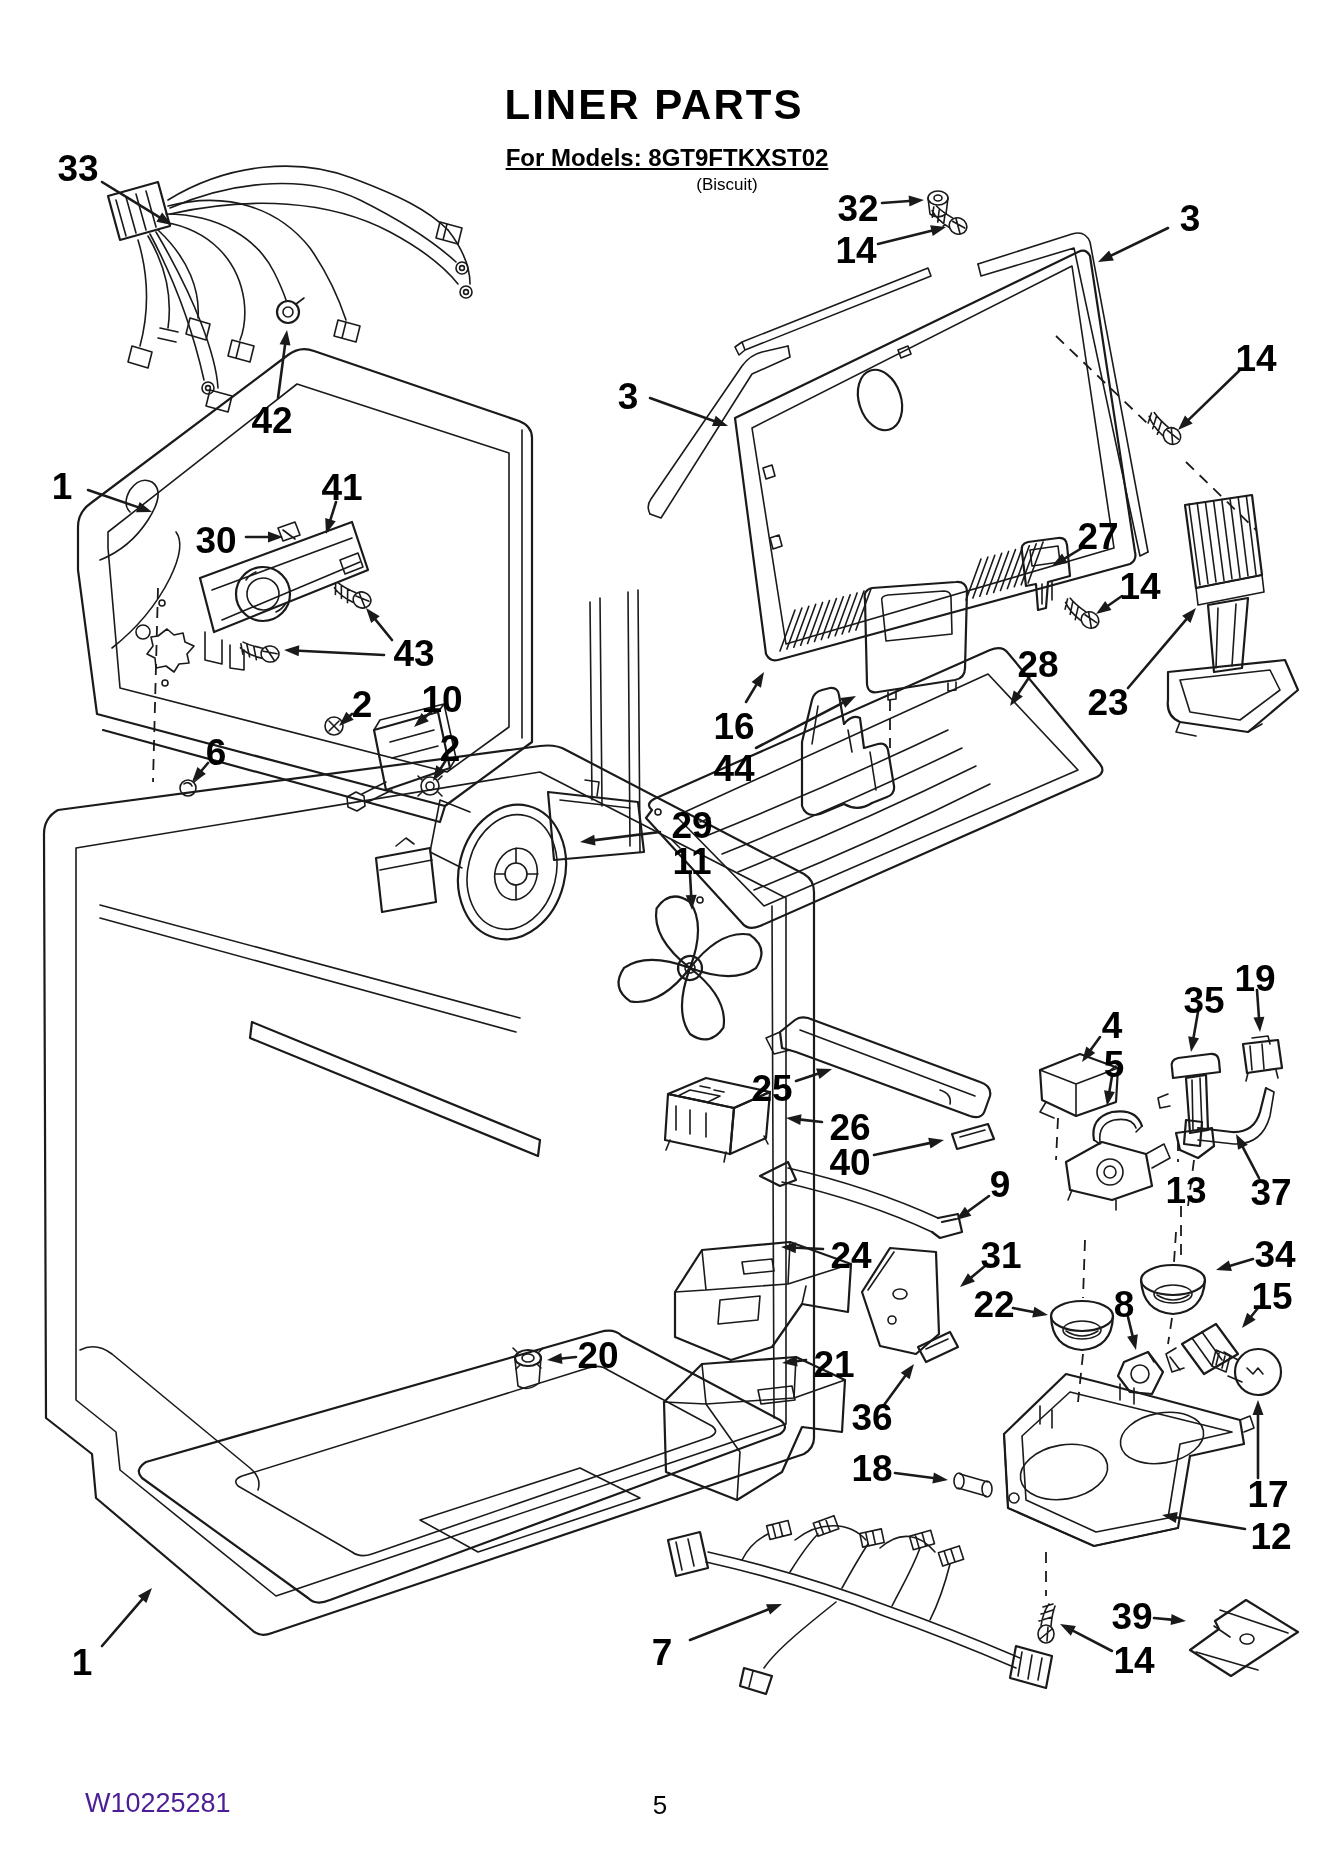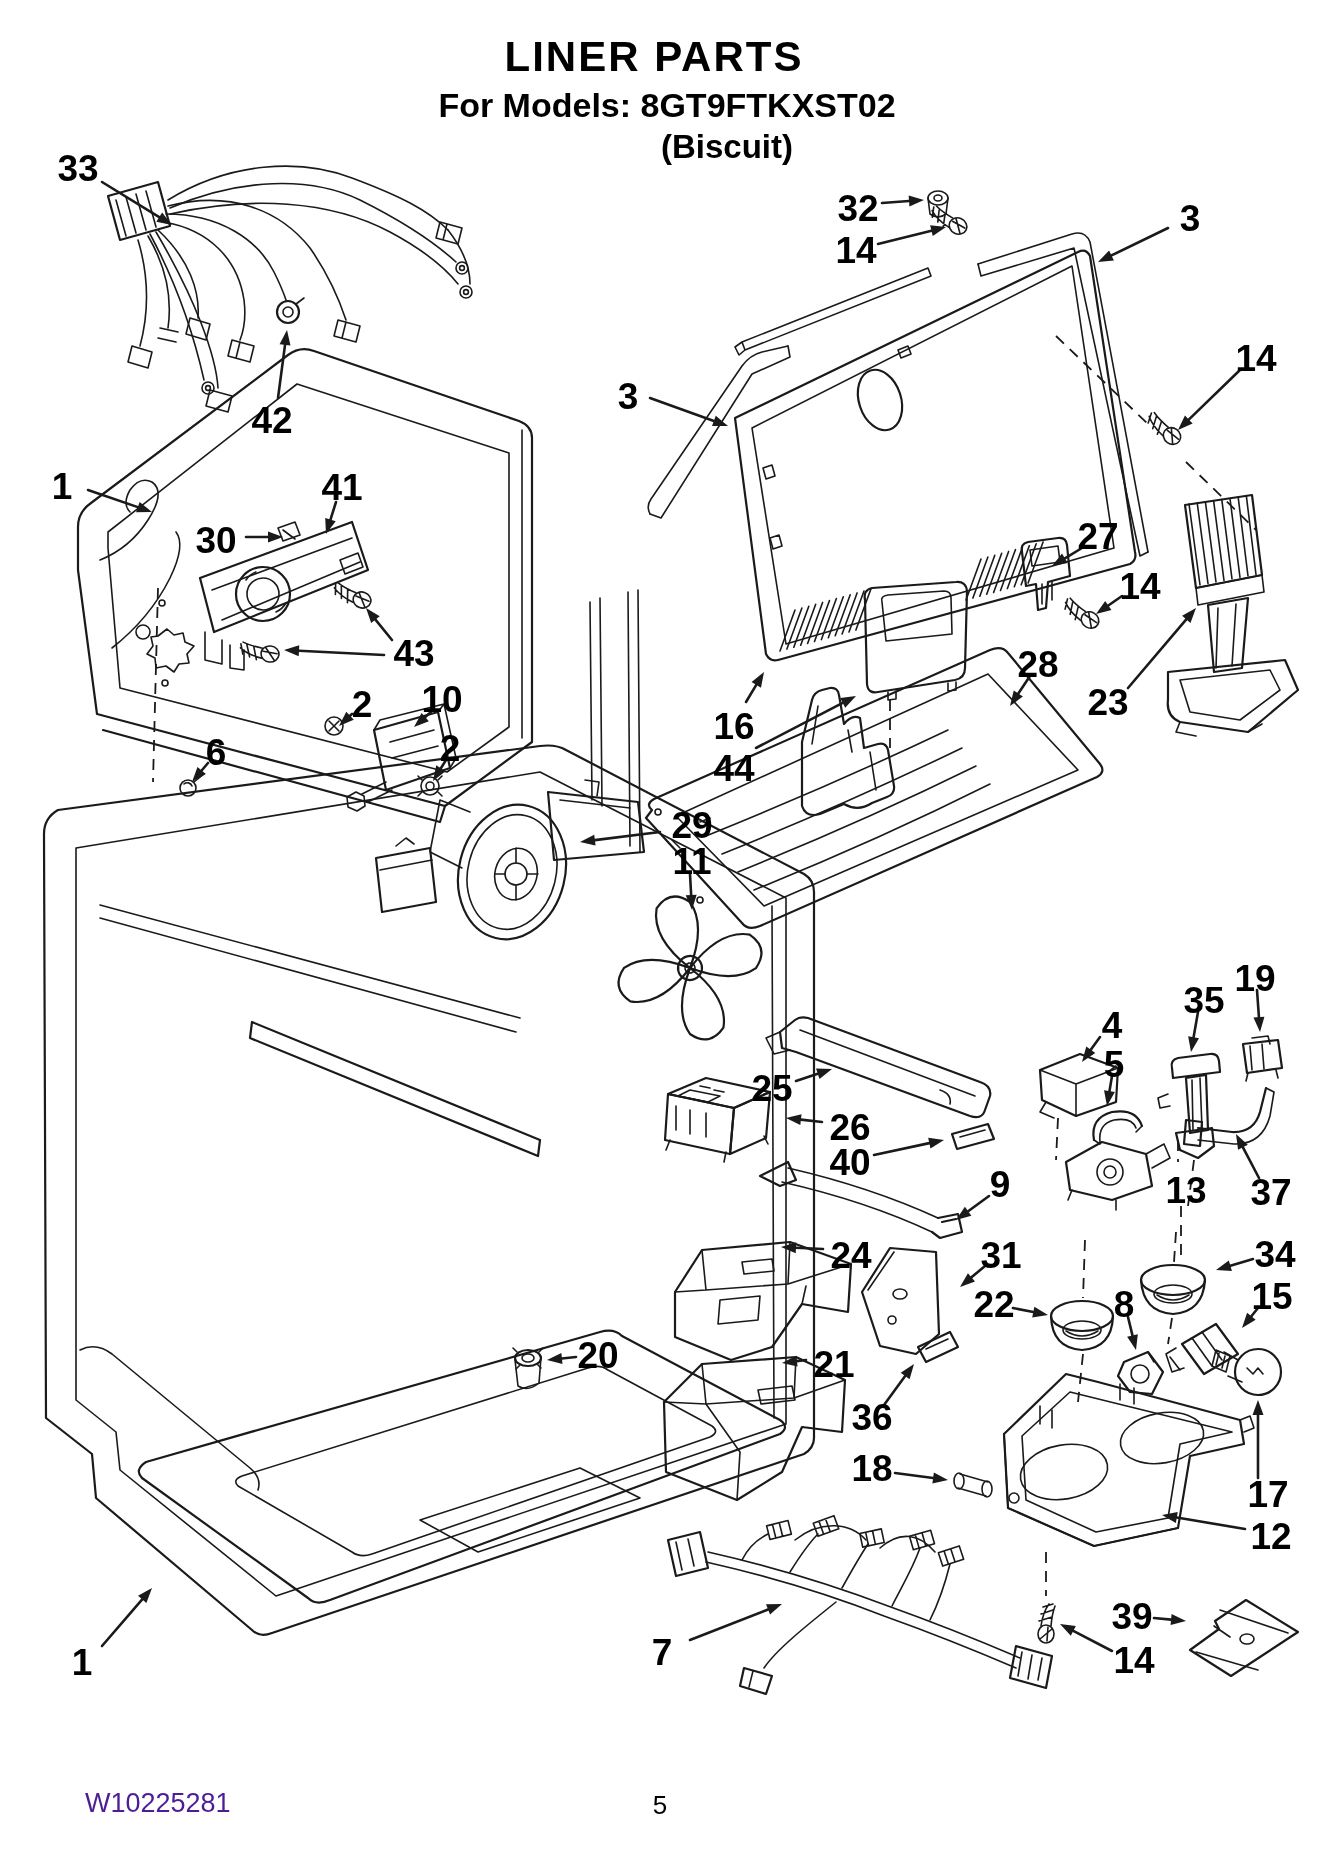--- a/index.html
+++ b/index.html
@@ -9,27 +9,27 @@
     background:#ffffff;
     font-family:"Liberation Sans", sans-serif;
     overflow:hidden;
     margin:0 auto;
   }
   .title-block{
     position:absolute;left:354px;top:36px;width:600px;
     text-align:center;color:#000;
   }
   .title-main{
-    font-size:42px;font-weight:bold;letter-spacing:2px;line-height:1.0;
+    font-size:42px;font-weight:bold;letter-spacing:2px;line-height:1.0;margin-top:48px;
   }
   .title-models{
-    font-size:34px;font-weight:bold;margin-top:8px;transform:translateX(13px);
+    font-size:24px;font-weight:bold;margin-top:18px;transform:translateX(13px);text-decoration:underline;
   }
   .title-finish{
-    font-size:33px;font-weight:bold;margin-top:3px;transform:translateX(73px);
+    font-size:17px;font-weight:normal;margin-top:3px;transform:translateX(73px);
   }
   .footer-doc{
     position:absolute;left:85px;top:1788px;font-size:27px;color:#4c1d95;
   }
   .footer-page{
     position:absolute;left:630px;top:1790px;width:60px;text-align:center;
     font-size:26px;color:#000;
   }
   svg{position:absolute;left:0;top:0;}
   .ln{fill:none;stroke:#1a1a1a;stroke-width:2.2;stroke-linecap:round;stroke-linejoin:round;}

